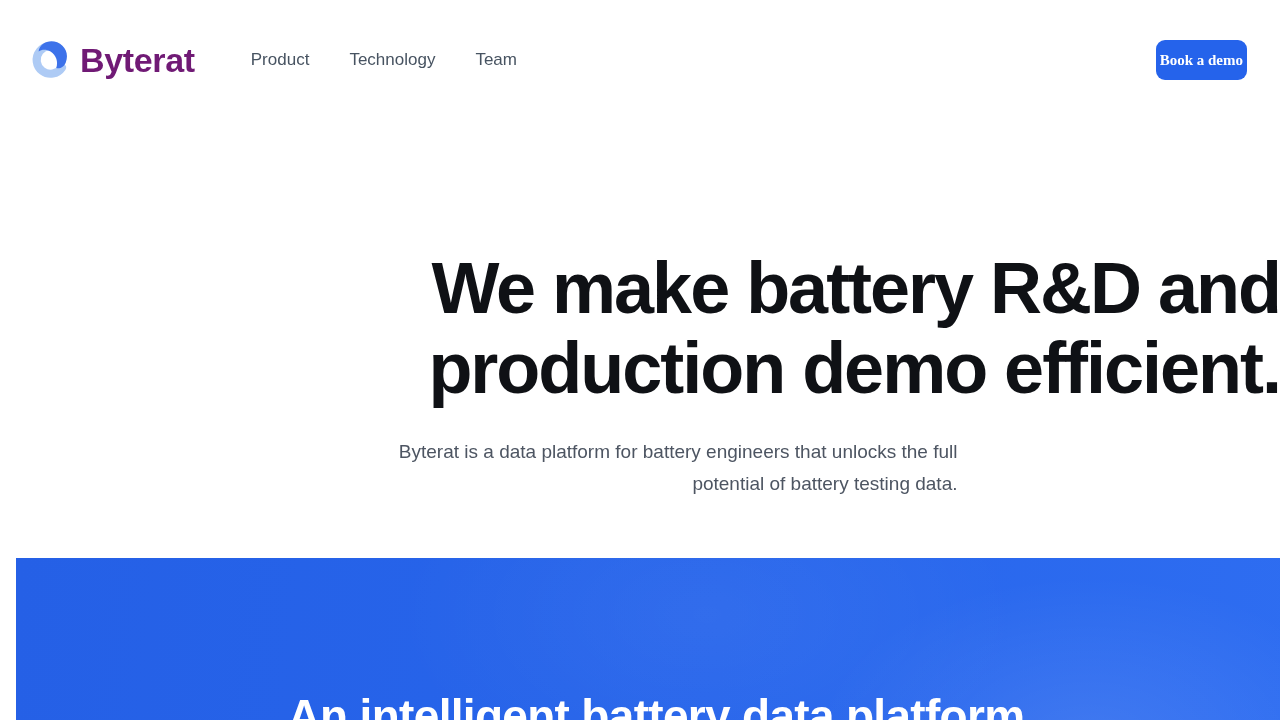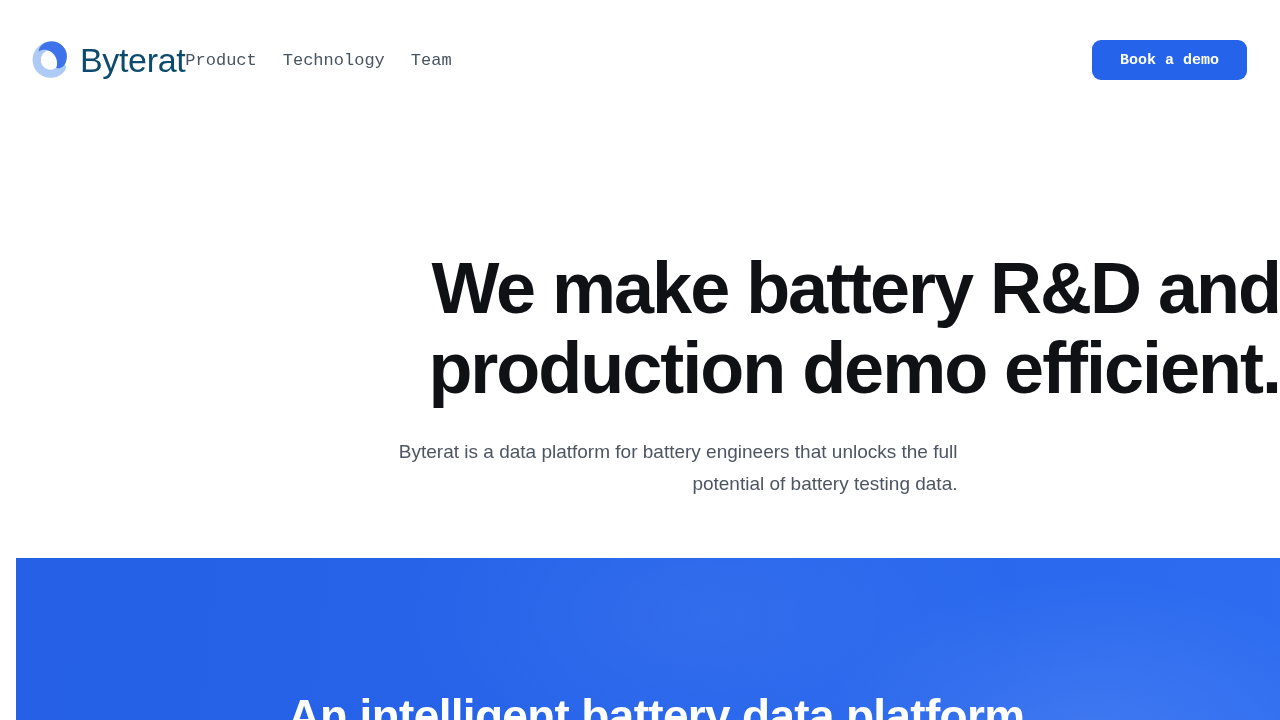--- a/index.html
+++ b/index.html
@@ -21,47 +21,47 @@
   }
   .logo {
     display: flex;
     align-items: center;
     gap: 8px;
     cursor: pointer;
   }
   .logo-icon { width: 42px; height: 46px; display: block; }
   .logo-text {
     font-size: 34px;
-    font-weight: 400;
-    color: #0c4a6e;
+    font-weight: 700;
+    color: #701a75;
     letter-spacing: -0.01em;
   }
   .nav {
     display: flex;
     align-items: center;
-    gap: 26px;
-    font-family: Liberation Mono, monospace;
+    gap: 40px;
+    margin-left: 56px;
   }
   .nav-link {
     font-size: 17px;
     color: #475361;
     text-decoration: none;
     cursor: pointer;
   }
   .cta-button {
     margin-left: auto;
     background: #2563eb;
     color: #ffffff;
     border: none;
     border-radius: 9px;
     height: 40px;
-    padding: 0 28px;
+    padding: 0 4px;
     font-size: 15px;
     font-weight: 700;
-    font-family: Liberation Mono, monospace;
+    font-family: Liberation Serif, serif;
     cursor: pointer;
   }
 
   
   .hero {
     text-align: right;
     padding-top: 128px;
   }
   .hero-heading {
     font-size: 72px;

